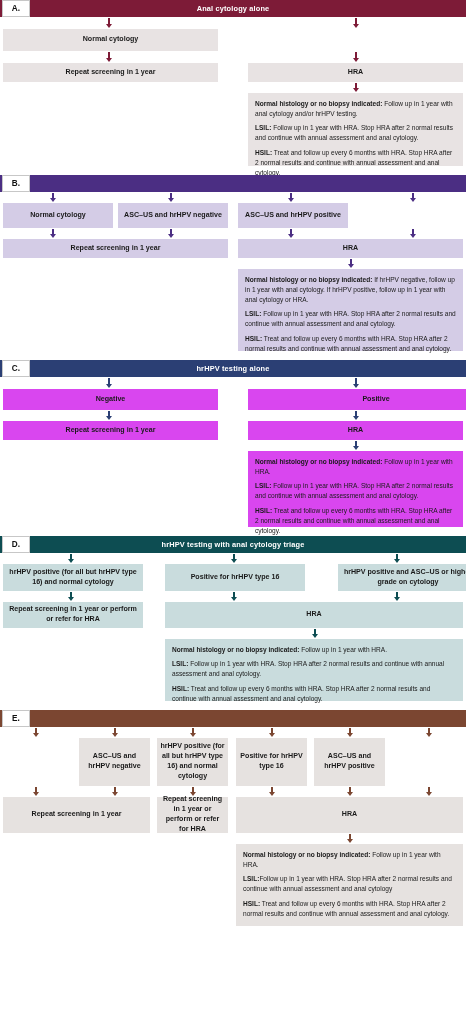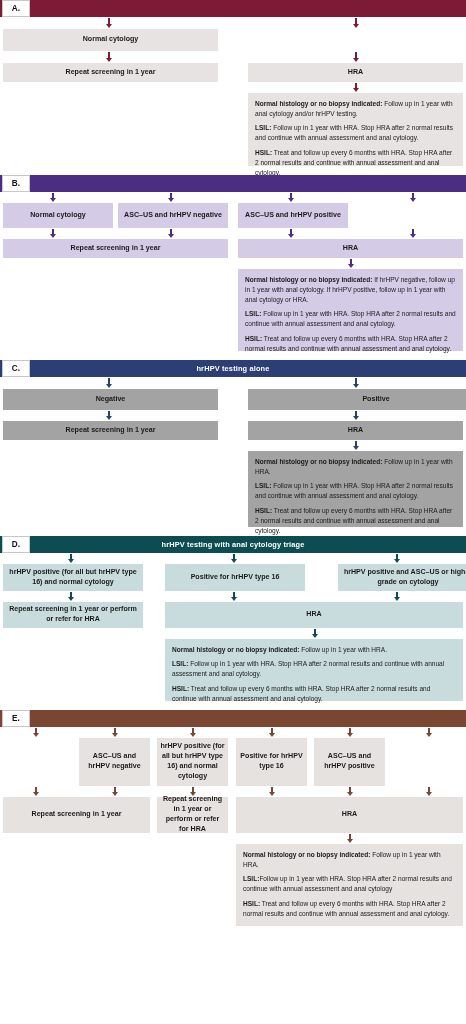--- a/index.html
+++ b/index.html
@@ -93,21 +93,21 @@
   .pA .head { border-top: 4.6px solid #7d1b37; }
 
   
   .pB .panel-head { background: #4b2e83; }
   .pB .box, .pB .detail { background: #d4cce6; }
   .pB .stem { background: #4b2e83; }
   .pB .head { border-top: 4.6px solid #4b2e83; }
 
   
   .pC .panel-head { background: #2b3f74; }
-  .pC .box, .pC .detail { background: #a3a3a3; }
+  .pC .box, .pC .detail { background: #d946ef; }
   .pC .stem { background: #2b3f74; }
   .pC .head { border-top: 4.6px solid #2b3f74; }
 
   
   .pD .panel-head { background: #0d4d52; }
   .pD .box, .pD .detail { background: #c9dcdd; }
   .pD .stem { background: #0d4d52; }
   .pD .head { border-top: 4.6px solid #0d4d52; }
 
   
@@ -115,20 +115,21 @@
   .pE .box, .pE .detail { background: #e6e2e0; }
   .pE .stem { background: #7b4631; }
   .pE .head { border-top: 4.6px solid #7b4631; }
 </style>
 </head>
 <body>
 
 <div class="panel pA">
   <div class="panel-head">
     <div class="panel-letter">A.</div>
+    <div class="panel-title">Anal cytology alone</div>
   </div>
 
   <div class="arrow-row" style="height:12px;">
     <div class="arrow" style="left:104px;top:1px;">
       <div class="stem" style="height:6px;"></div>
         <div class="head"></div>
     </div>
     <div class="arrow" style="left:351px;top:1px;">
       <div class="stem" style="height:6px;"></div>
         <div class="head"></div>

